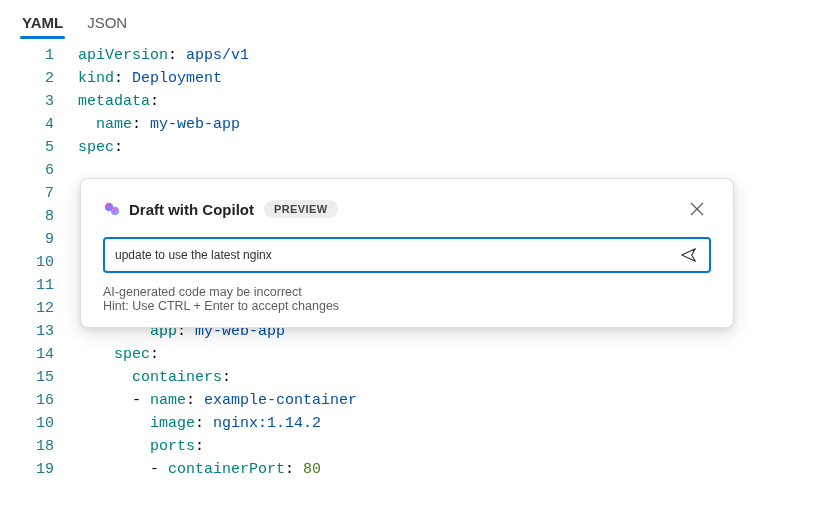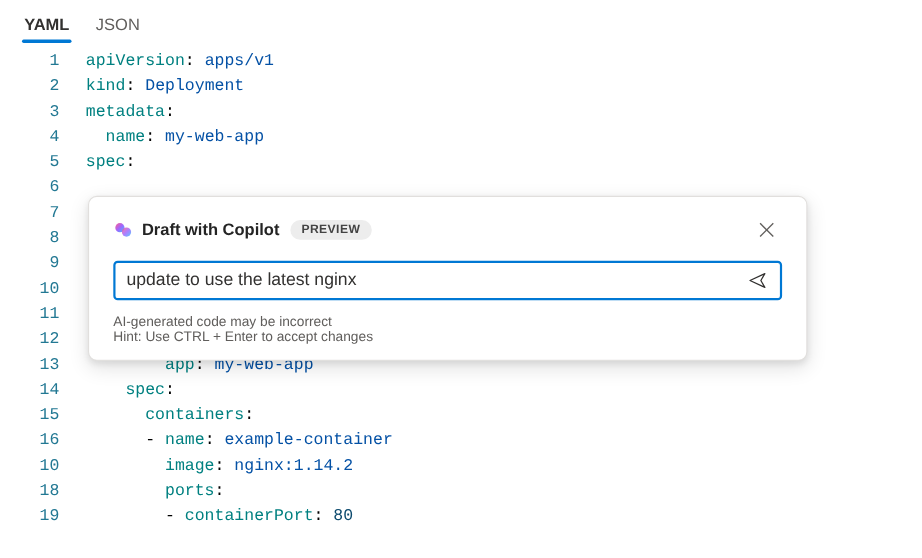--- a/index.html
+++ b/index.html
@@ -57,21 +57,21 @@
 }
 .gutter .ln { height: 23px; }
 .code {
   flex: 1;
   white-space: pre;
 }
 .code .row { height: 23px; }
 .punct { color: #000000; }
 .key { color: #008080; }
 .val { color: #0451a5; }
-.num { color: #0c4a6e; }
+.num { color: #4d7c0f; }
 .dash { color: #000000; }
 .popup {
   position: absolute;
   left: 80px;
   top: 178px;
   width: 654px;
   background: #ffffff;
   border: 1px solid #e1dfdd;
   border-radius: 8px;
   box-shadow: 0 6px 18px rgba(0,0,0,0.12), 0 2px 6px rgba(0,0,0,0.08);
@@ -122,21 +122,21 @@
   display: flex;
   align-items: center;
   padding: 0 6px 0 10px;
   height: 36px;
   margin-bottom: 12px;
 }
 .input-wrap input {
   border: none;
   outline: none;
   flex: 1;
-  font-size: 16px;
+  font-size: 12px;
   font-family: "Segoe UI", sans-serif;
   color: #323130;
   background: transparent;
 }
 .send-btn {
   width: 28px;
   height: 28px;
   display: flex;
   align-items: center;
   justify-content: center;

